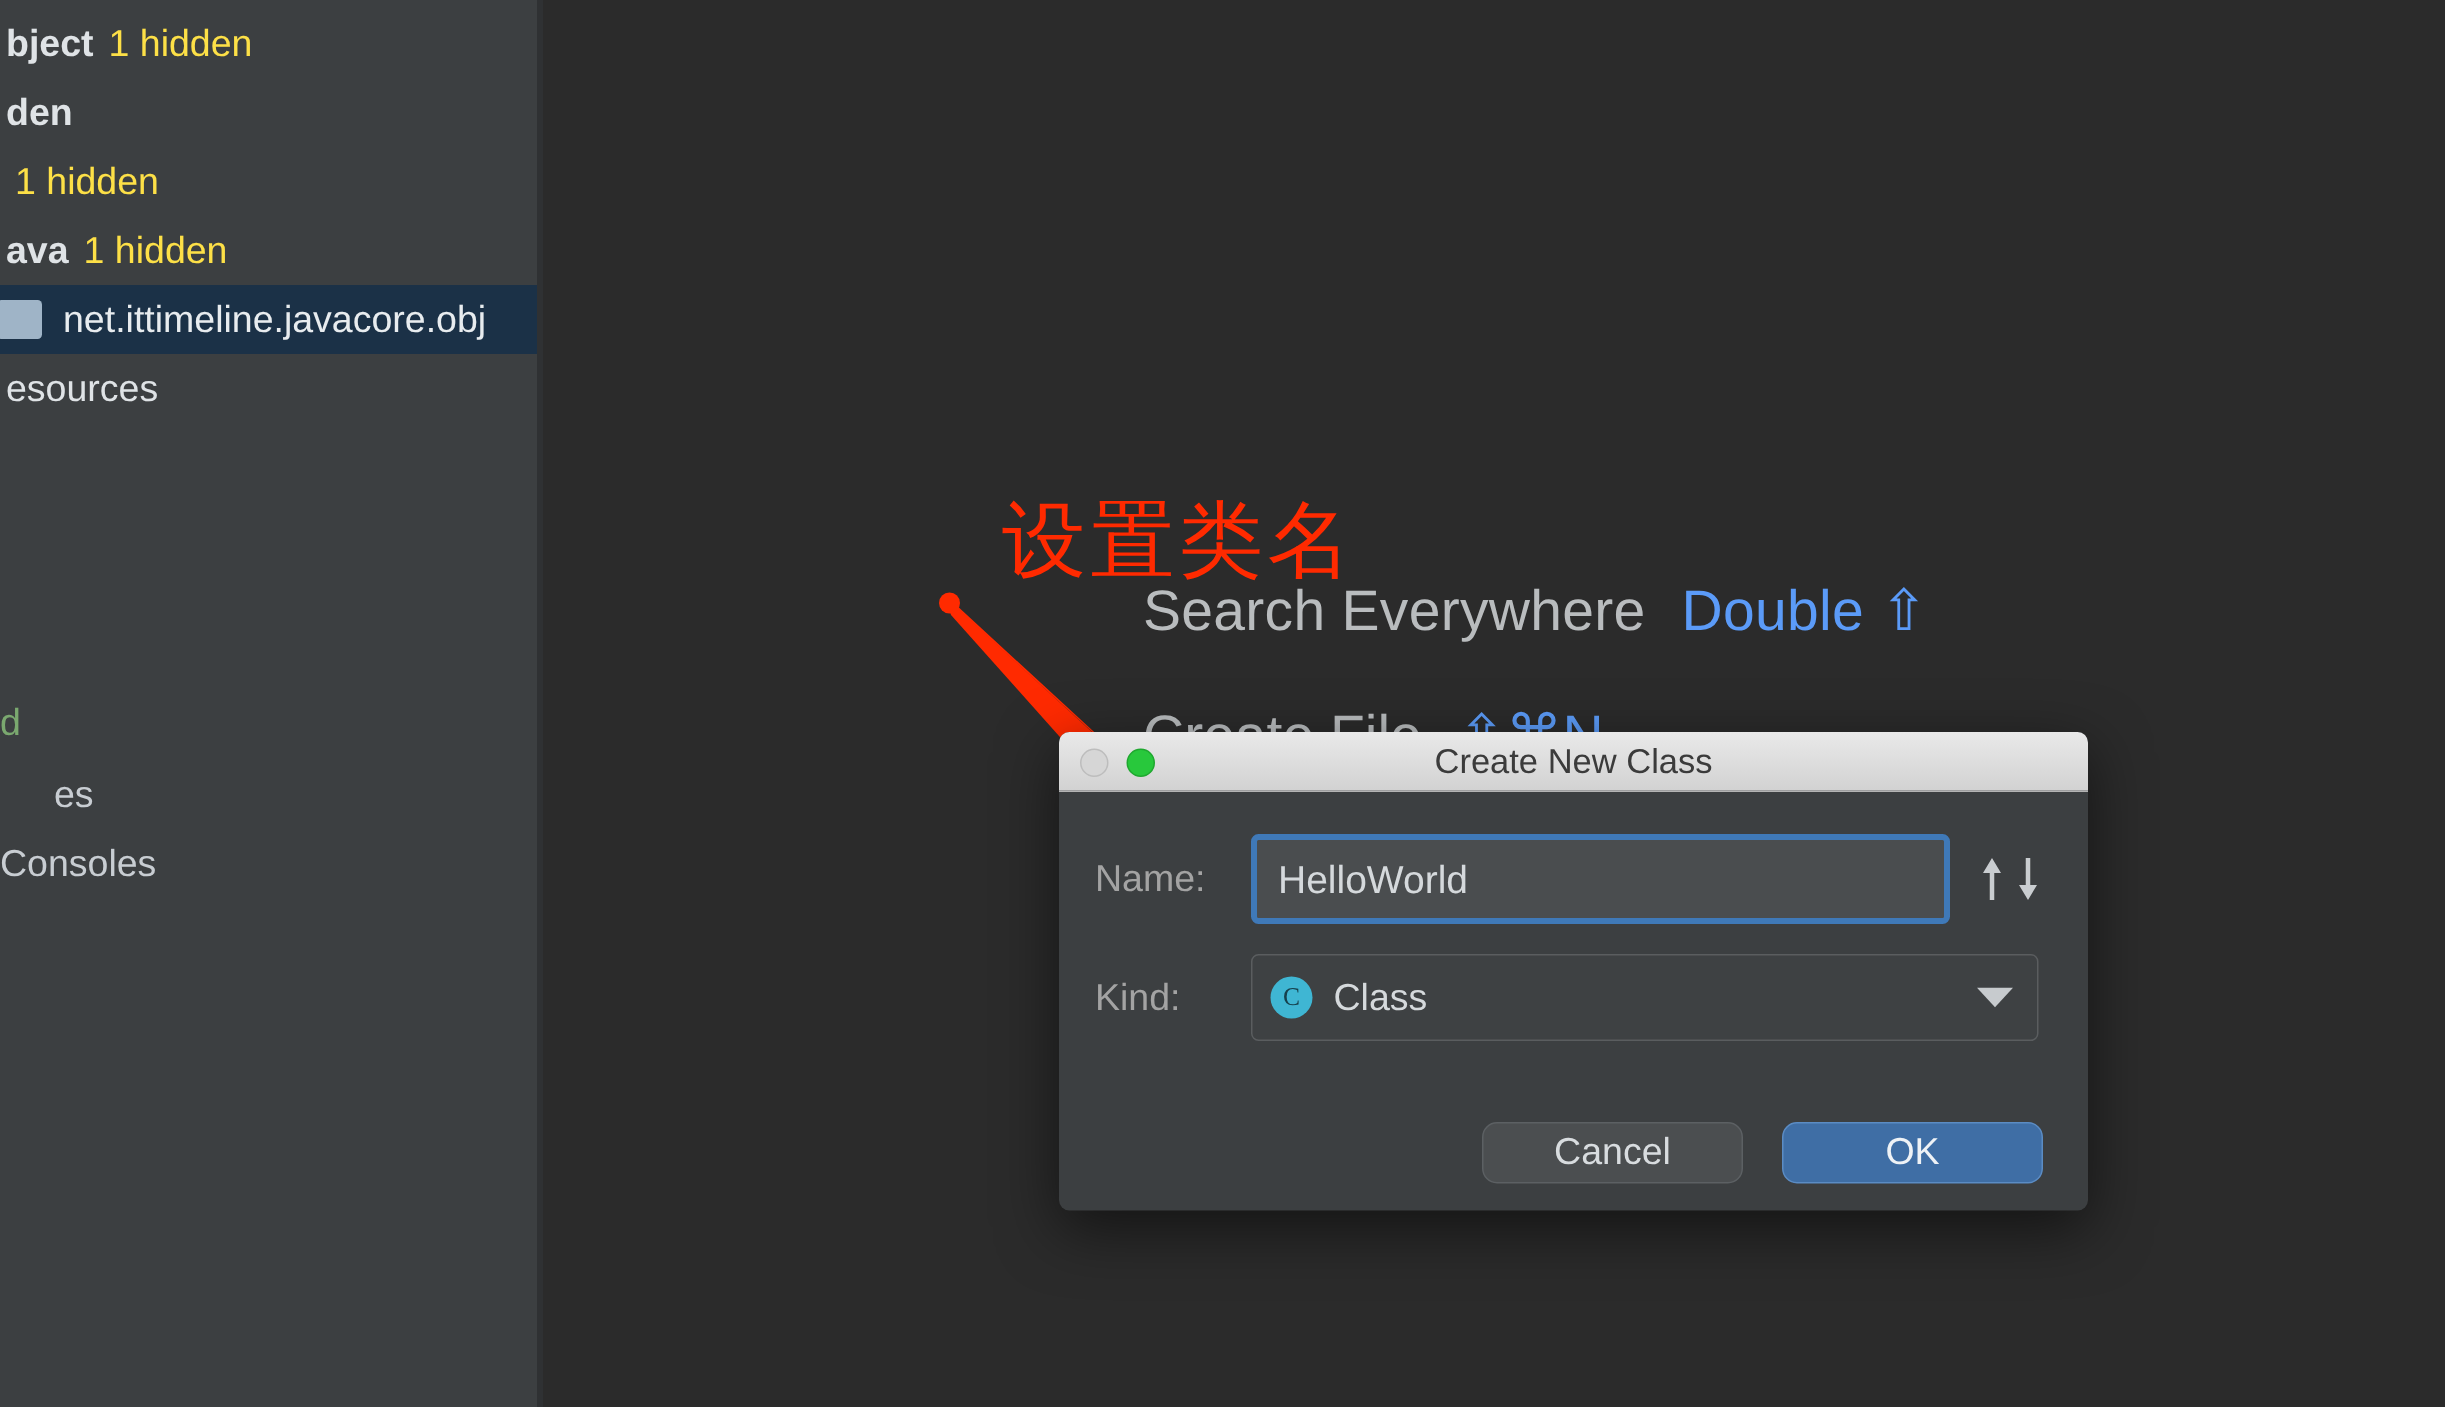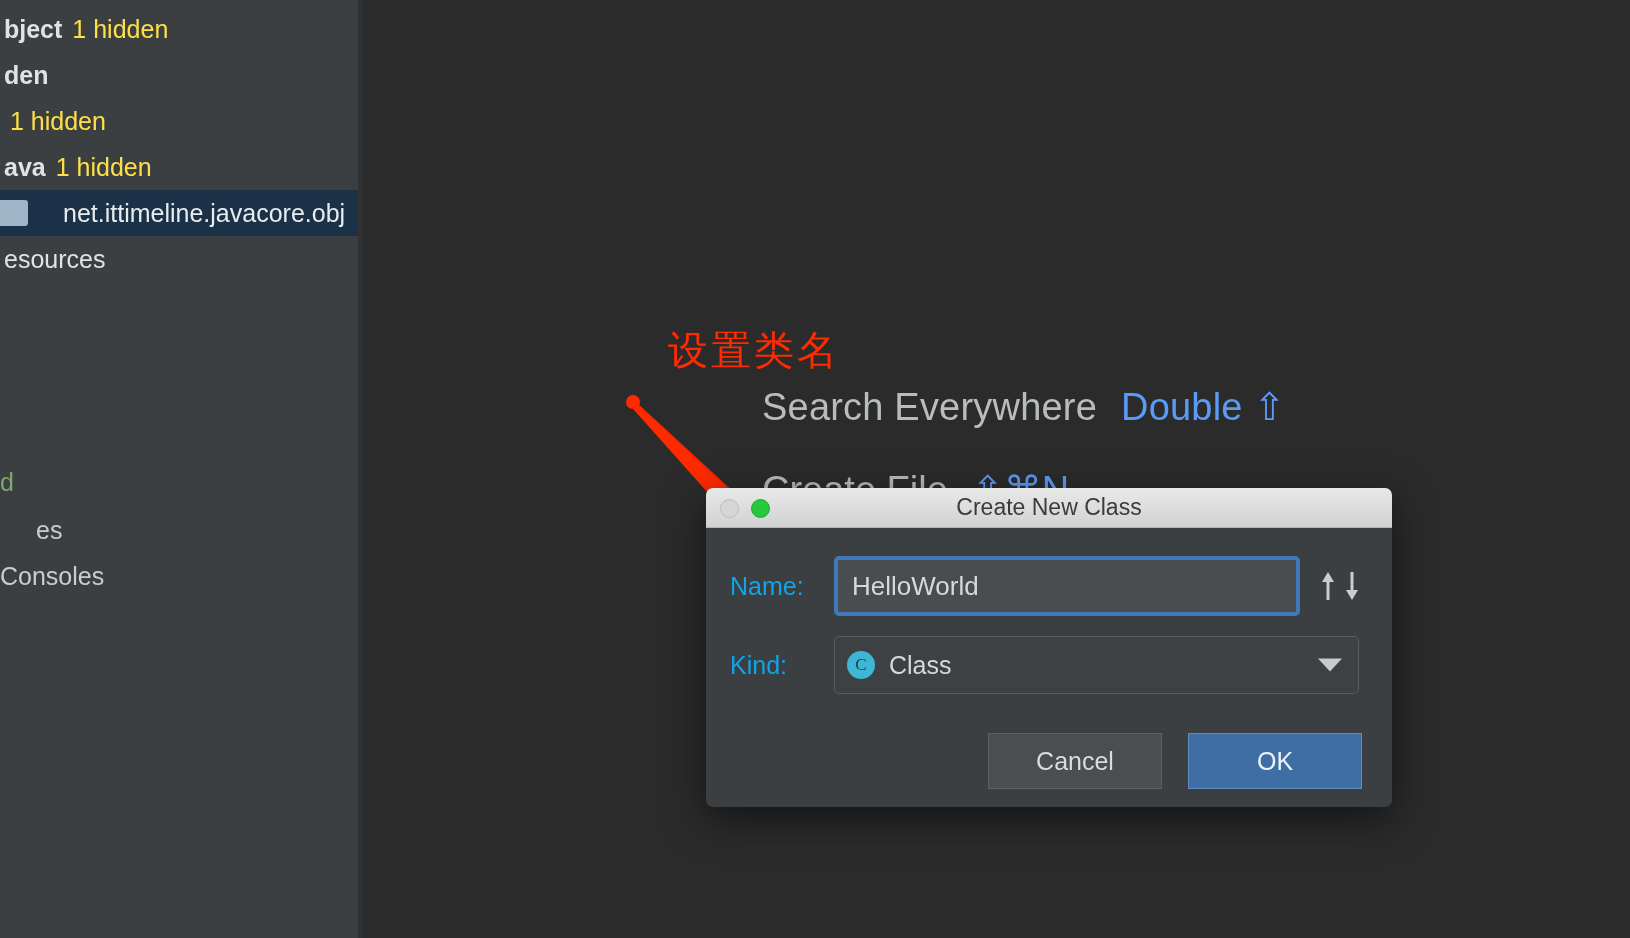--- a/index.html
+++ b/index.html
@@ -107,21 +107,21 @@
     white-space: nowrap;
     overflow: hidden;
     height: 24px;
   }
   .se-line2 .sc { color: #5b9bf8; margin-left: 24px; }
 
   
   .annot-text {
     position: absolute;
     left: 668px; top: 323px;
-    font-size: 40px;
+    font-size: 56px;
     color: #ff2a00;
     font-family: "DejaVu Sans", sans-serif;
     letter-spacing: 3px;
     white-space: nowrap;
   }
   .annot-arrow {
     position: absolute;
     left: 600px; top: 380px;
     width: 300px; height: 250px;
     pointer-events: none;
@@ -170,21 +170,21 @@
   }
 
   .form-row {
     display: flex;
     align-items: center;
     margin-bottom: 20px;
   }
   .form-label {
     width: 104px;
     font-size: 25px;
-    color: #0ea5e9;
+    color: #a3a3a3;
     text-align: left;
   }
   .name-field {
     flex: 1 1 auto;
     height: 60px;
     background: #4a4d4f;
     border: 4px solid #3f79b8;
     border-radius: 5px;
     display: flex;
     align-items: center;
@@ -237,23 +237,23 @@
     border-top: 13px solid #c7cbce;
   }
 
   .dialog-buttons {
     position: absolute;
     right: 30px; bottom: 18px;
     display: flex;
     gap: 26px;
   }
   .btn {
-    height: 56px;
+    height: 41px;
     min-width: 174px;
-    border-radius: 0;
+    border-radius: 10px;
     font-size: 25px;
     display: flex;
     align-items: center;
     justify-content: center;
     cursor: default;
   }
   .btn.cancel {
     background: #4b4e50;
     border: 1px solid #5c6063;
     color: #d8dcdf;
@@ -284,21 +284,21 @@
     <div class="tree-row" style="top:98px; padding-left:10px;">
       <span class="name"></span>
       <span class="hint" style="margin-left:0;">1 hidden</span>
     </div>
 
     <div class="tree-row" style="top:144px;">
       <span class="name">ava</span>
       <span class="hint">1 hidden</span>
     </div>
 
-    <div class="tree-row selected" style="top:190px;gap:21px;">
+    <div class="tree-row selected" style="top:190px;">
       <span class="pkg-icon"></span>
       <span class="pkgname">net.ittimeline.javacore.obj</span>
     </div>
 
     <div class="tree-row" style="top:236px;">
       <span class="name" style="font-weight:normal;">esources</span>
     </div>
 
     <div class="tiny-frag frag-orange" style="top:334px;"></div>
     <div class="tiny-frag frag-green" style="top:468px;">d</div>

